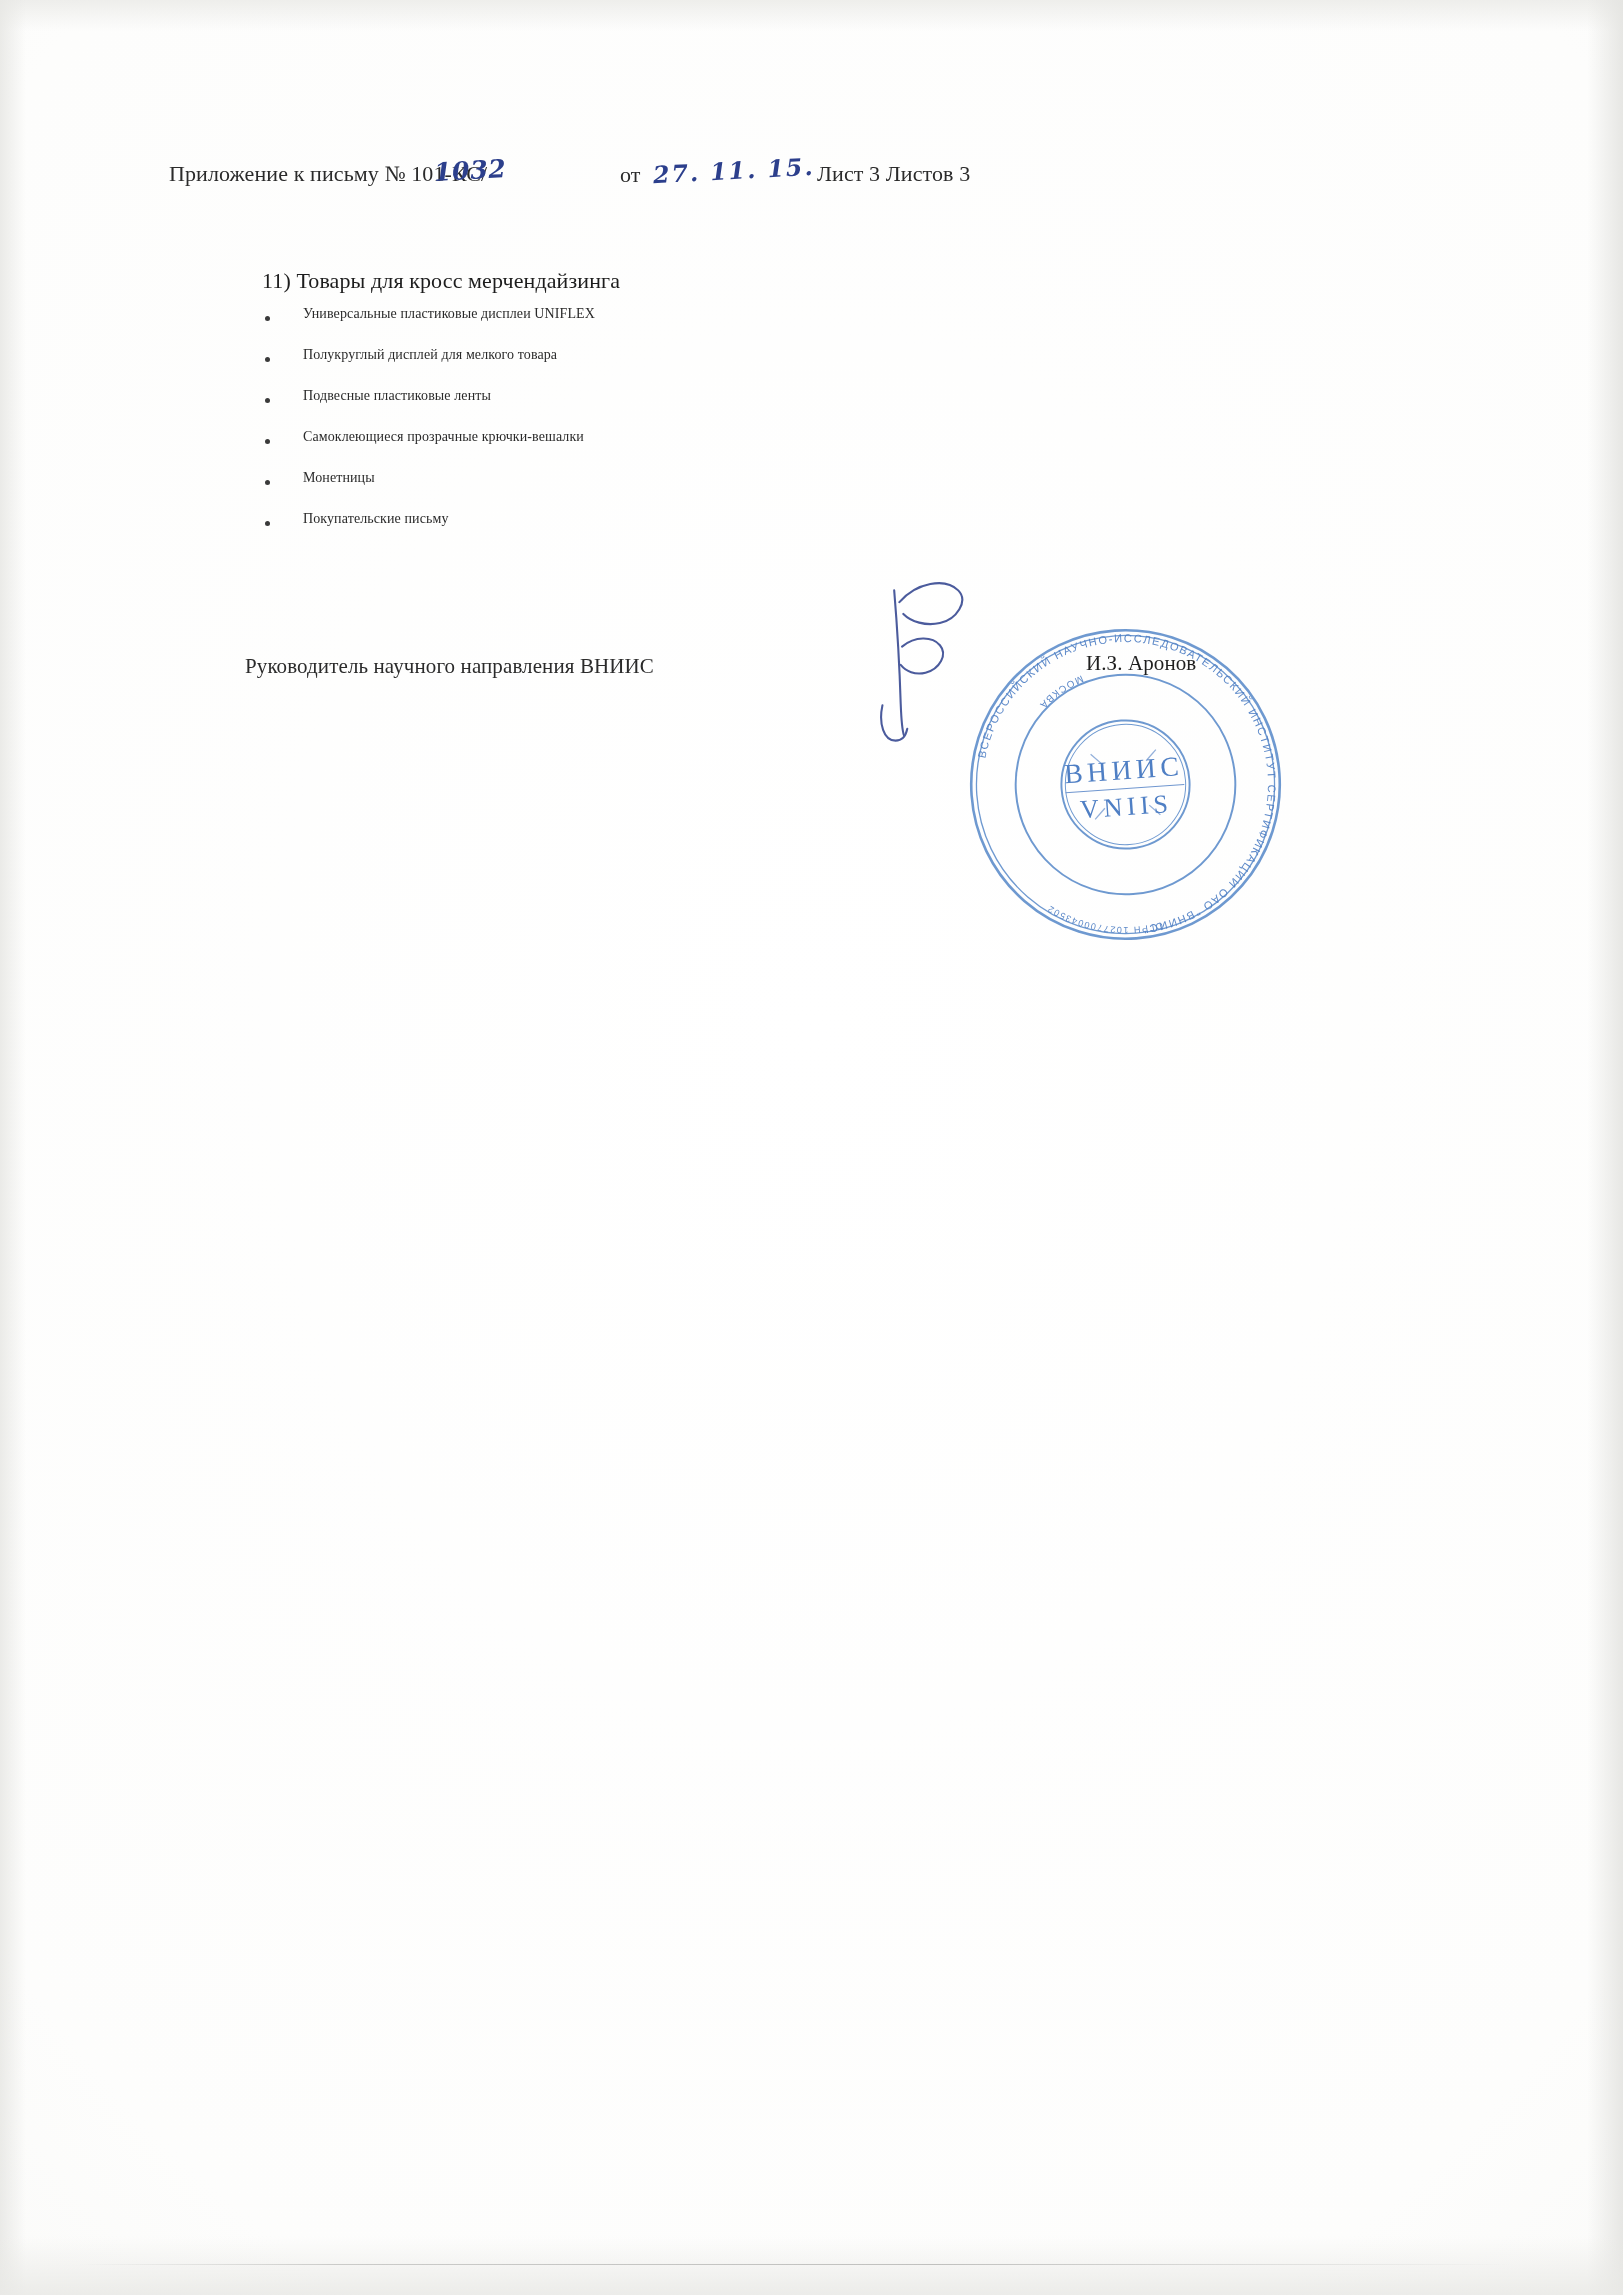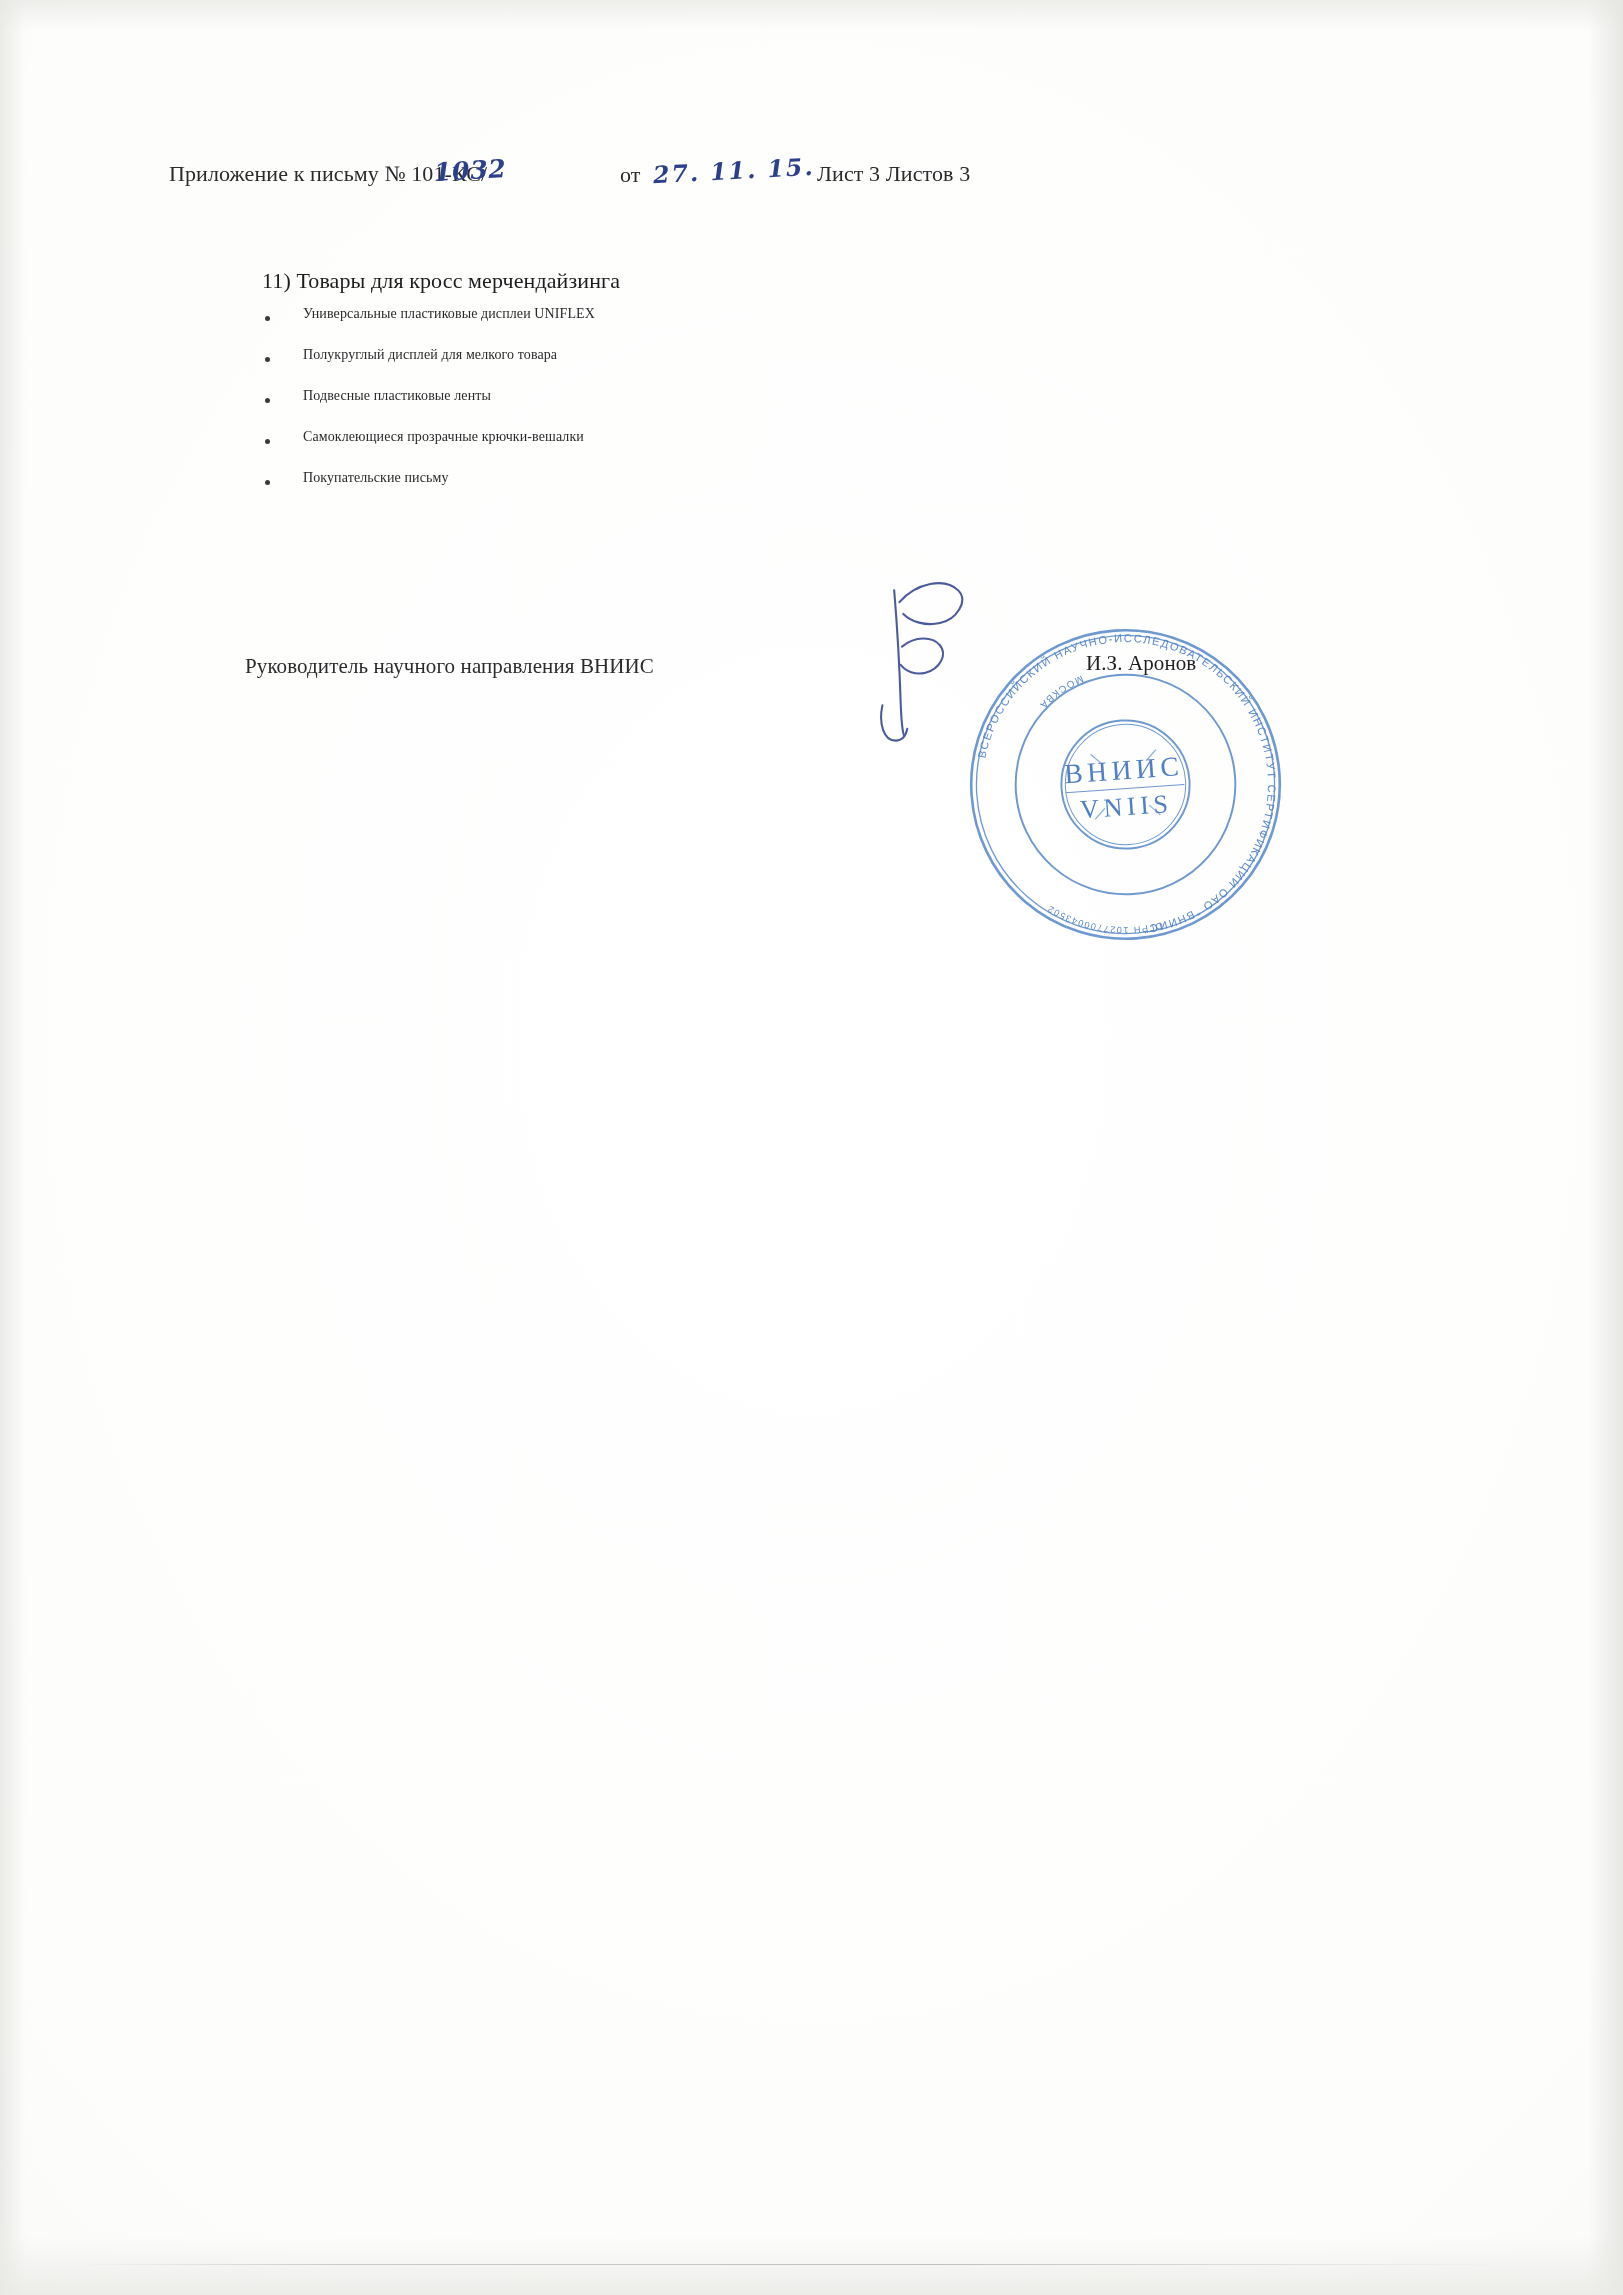--- a/index.html
+++ b/index.html
@@ -204,20 +204,24 @@
       <span class="dot"></span>
       <span>Полукруглый дисплей для мелкого товара</span>
     </li>
     <li>
       <span class="dot"></span>
       <span>Подвесные пластиковые ленты</span>
     </li>
     <li>
       <span class="dot"></span>
       <span>Самоклеющиеся прозрачные крючки-вешалки</span>
+    </li>
+    <li>
+      <span class="dot"></span>
+      <span>Монетницы</span>
     </li>
     <li>
       <span class="dot"></span>
       <span>Покупательские письму</span>
     </li>
   </ul>
 
   <div class="signature-line">Руководитель научного направления ВНИИС</div>
   <div class="signatory-name">И.З. Аронов</div>
 

